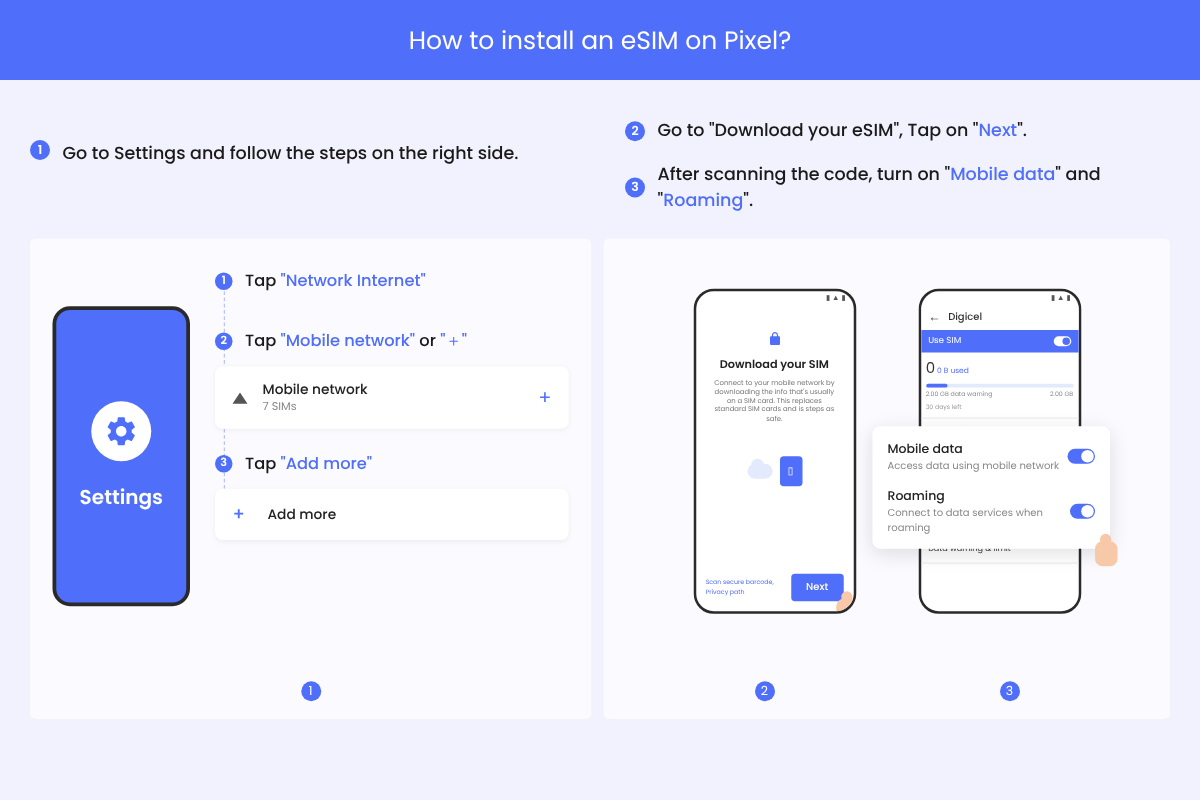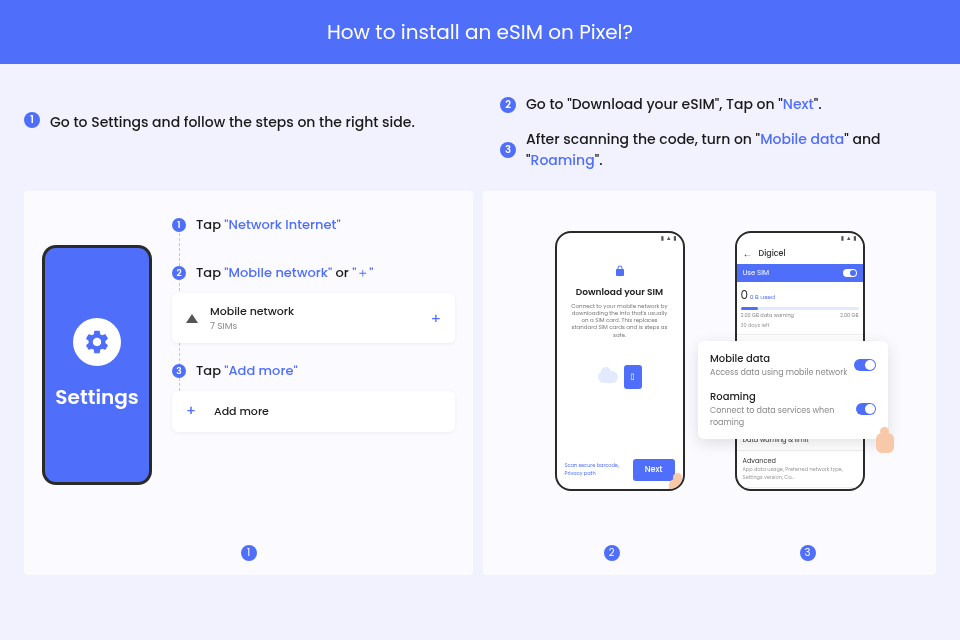--- a/index.html
+++ b/index.html
@@ -19,21 +19,21 @@
 .intro-text { font-size: 14px; color: #1a1a1a; font-weight: 500; }
 .intro-text .hl { color: #4f6efa; }
 
 .panels { display: flex; padding: 0 24px 20px; gap: 10px; }
 .panel { flex: 1; background: #fbfbff; border-radius: 4px; height: 384px; position: relative; }
 
 
 .p1 { display: flex; padding: 24px 18px; gap: 20px; }
 .settings-phone { width: 110px; height: 240px; border: 3px solid #2a2a2a; border-radius: 14px; background: #4f6efa; display: flex; flex-direction: column; align-items: center; justify-content: center; gap: 16px; margin-top: 30px; }
 .gear-circle { width: 48px; height: 48px; border-radius: 50%; background: #fff; display: flex; align-items: center; justify-content: center; }
-.settings-label { color: #fff; font-size: 20px; font-weight: 600; }
+.settings-label { color: #fff; font-size: 16px; font-weight: 600; }
 
 .steps { flex: 1; display: flex; flex-direction: column; position: relative; }
 .steps-line { position: absolute; left: 7px; top: 18px; bottom: 120px; border-left: 1px dashed #b8c4fc; }
 .step { margin-bottom: 18px; position: relative; z-index: 1; }
 .step-head { display: flex; align-items: center; gap: 10px; margin-bottom: 10px; }
 .step-text { font-size: 13px; color: #1a1a1a; font-weight: 500; }
 .step-text .hl { color: #4f6efa; }
 
 .card { background: #fff; border-radius: 6px; box-shadow: 0 1px 4px rgba(0,0,0,0.06); padding: 10px 14px; display: flex; align-items: center; gap: 12px; margin-left: 0; }
 .card-title { font-size: 11px; color: #222; font-weight: 500; }
@@ -233,26 +233,20 @@
       <div class="dg-row">
         <div>
             <div class="dg-row-label">Roaming</div>
             <div class="dg-row-sub">Connect to data services when roaming</div>
           </div>
         <span class="dg-sw off"></span>
       </div>
       <div class="dg-row">
         <div class="dg-row-label">Data warning &amp; limit</div>
       </div>
-      <div class="dg-row">
-        <div>
-            <div class="dg-row-label">Advanced</div>
-            <div class="dg-row-sub">App data usage, Preferred network type, Settings version, Ca...</div>
-          </div>
-      </div>
     </div>
 
     <div class="overlay-card">
       <div class="ov-row">
         <div>
           <div class="ov-title">Mobile data</div>
           <div class="ov-sub">Access data using mobile network</div>
         </div>
         <span class="ov-toggle"></span>
       </div>

